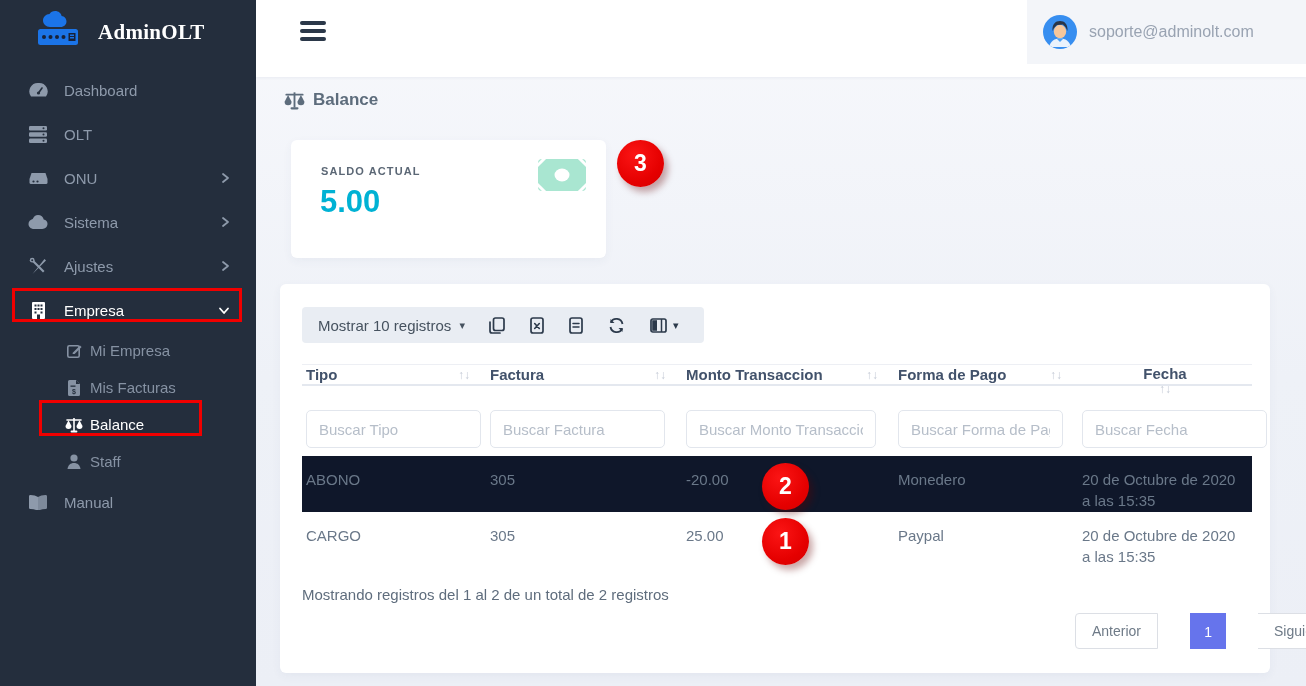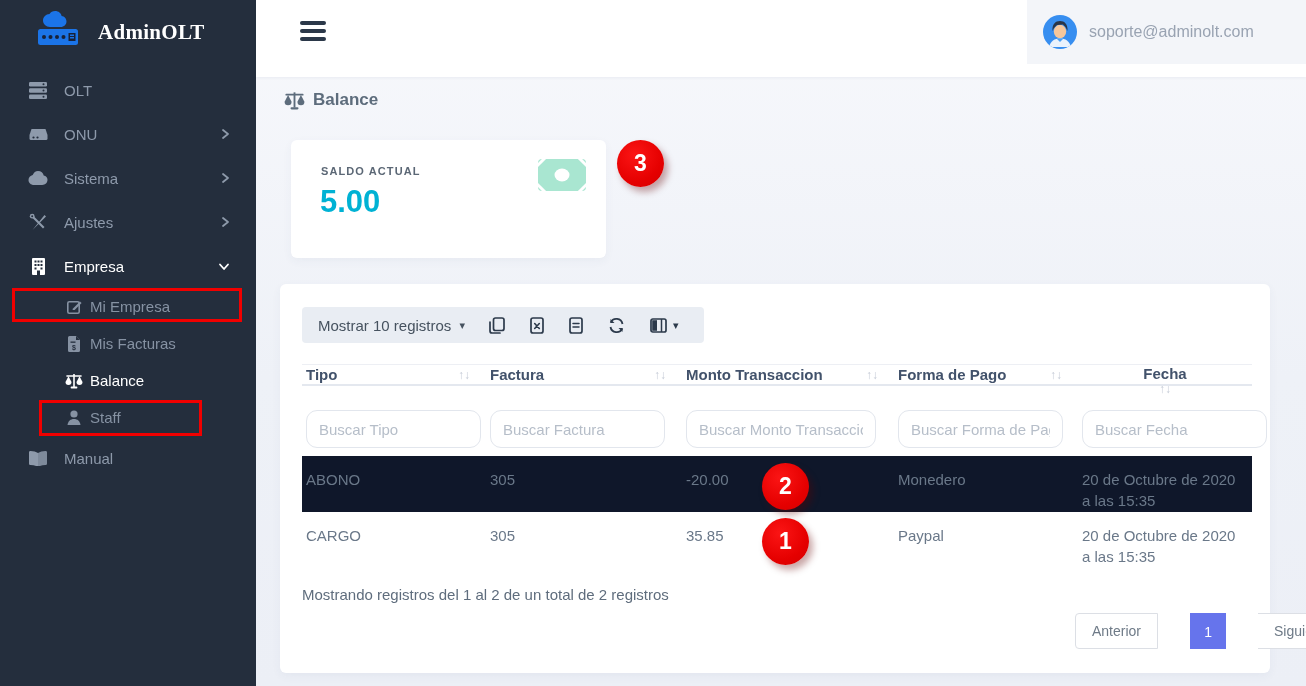--- a/index.html
+++ b/index.html
@@ -64,21 +64,21 @@
 
   #thead { position:absolute; left:22px; top:80px; width:950px; height:22px; display:flex;
            border-top:1px solid #edeff4; border-bottom:2px solid #e4e8ef; }
   .th { display:flex; align-items:center; justify-content:space-between; padding:0 16px 0 4px;
         font-size:15px; font-weight:bold; color:#42526b; cursor:pointer; }
   .th .sort { font-size:12px; color:#c5cbd6; font-weight:normal; }
   .col-tipo{width:184px}.col-factura{width:196px}.col-monto{width:212px}.col-forma{width:184px}
   .col-fecha{width:174px; padding-right:4px;flex-direction:column;}
 
   #filters { position:absolute; left:22px; top:126px; width:950px; height:38px; }
-  .finput { position:absolute; height:38px; border:1px solid #e2e6ed; border-radius:11px; background:#fff;
+  .finput { position:absolute; height:38px; border:1px solid #e2e6ed; border-radius:5px; background:#fff;
             font-size:15px; color:#4a5563; padding:0 12px; outline:none; font-family:inherit; }
   .finput::placeholder { color:#b6bec9; }
   #f-tipo{left:4px;width:175px} #f-factura{left:188px;width:175px} #f-monto{left:384px;width:190px}
   #f-forma{left:596px;width:165px} #f-fecha{left:780px;width:185px}
 
   .trow { position:absolute; left:22px; width:950px; height:56px; display:flex; }
   #row-0 { top:172px; background:#0f172a; }
   #row-1 { top:228px; background:#ffffff; }
   .td { padding:13px 14px 0 4px; font-size:15px; color:#6a7889; line-height:21px; }
 
@@ -123,20 +123,30 @@
           <circle cx="27.5" cy="26" r="2" fill="#17223a"></circle>
           <rect x="32.5" y="22" width="7" height="8" fill="#17223a"></rect>
           <rect x="34" y="23.5" width="4" height="1.5" fill="#1b74e8"></rect>
           <rect x="34" y="26" width="4" height="1.5" fill="#1b74e8"></rect>
         </svg>
       </span>
       <span class="brand">AdminOLT</span>
     </div>
 
     <div class="menu">
+      <div class="mitem">
+        <span class="mi-ic">
+          <svg width="19" height="17" viewBox="0 0 19 17">
+              <path d="M9.5 1A8.5 8.5 0 0 0 2 14.5h15A8.5 8.5 0 0 0 9.5 1z" fill="currentColor"></path>
+              <path d="M9.5 11 13 6" stroke="#242e3d" stroke-width="1.6" stroke-linecap="round"></path>
+              <circle cx="9.5" cy="11" r="1.6" fill="#242e3d"></circle>
+            </svg>
+        </span>
+        <span>Dashboard</span>
+      </div>
 
       <div class="mitem">
         <span class="mi-ic">
           <svg width="18" height="17" viewBox="0 0 18 17">
               <rect x="0" y="0" width="18" height="4.4" rx="1.2" fill="currentColor"></rect>
               <rect x="0" y="6.3" width="18" height="4.4" rx="1.2" fill="currentColor"></rect>
               <rect x="0" y="12.6" width="18" height="4.4" rx="1.2" fill="currentColor"></rect>
               <circle cx="14.5" cy="2.2" r="1" fill="#242e3d"></circle>
               <circle cx="14.5" cy="8.5" r="1" fill="#242e3d"></circle>
               <circle cx="14.5" cy="14.8" r="1" fill="#242e3d"></circle>
@@ -408,21 +418,21 @@
       <div class="td col-tipo">ABONO</div>
       <div class="td col-factura">305</div>
       <div class="td col-monto">-20.00</div>
       <div class="td col-forma">Monedero</div>
       <div class="td col-fecha">20 de Octubre de 2020 a las 15:35</div>
     </div>
 
     <div id="row-1" class="trow">
       <div class="td col-tipo">CARGO</div>
       <div class="td col-factura">305</div>
-      <div class="td col-monto">35.85</div>
+      <div class="td col-monto">25.00</div>
       <div class="td col-forma">Paypal</div>
       <div class="td col-fecha">20 de Octubre de 2020 a las 15:35</div>
     </div>
 
     <div id="summary">Mostrando registros del 1 al 2 de un total de 2 registros</div>
 
     <div id="pagination">
       <div id="pg-prev" class="pbtn">Anterior</div>
       <div id="pg-cur">1</div>
       <div id="pg-next" class="pbtn">Siguiente</div>

